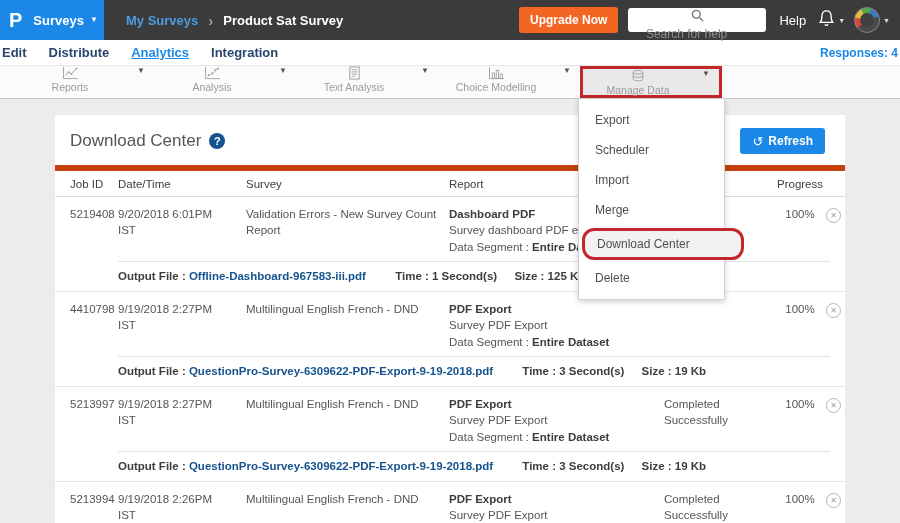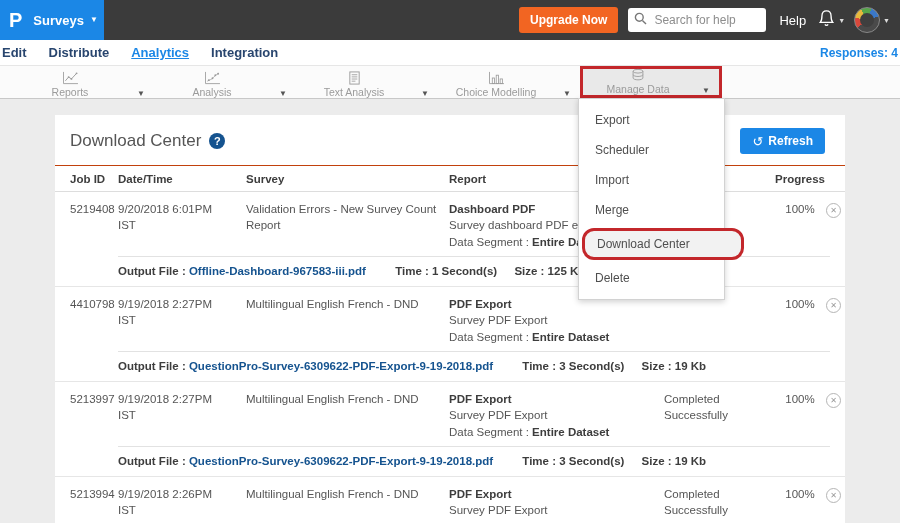--- a/index.html
+++ b/index.html
@@ -17,21 +17,21 @@
   .caret::before{content:"▼";}
   .breadcrumb{display:flex;align-items:center;margin-left:22px;font-size:13px;font-weight:bold;}
   .bc-parent{color:#4d9be0;cursor:pointer;}
   .bc-sep{color:#9a9a9a;margin:0 10px;font-size:12px;}
   .bc-sep::before{content:"›";font-size:15px;}
   .bc-current{color:#fff;}
   .topbar-right{margin-left:auto;display:flex;align-items:center;padding-right:10px;padding-left:48px;}
   .upgrade-btn{background:#f26522;color:#fff;font-size:12px;font-weight:bold;border:none;
                border-radius:3px;padding:6px 11px;cursor:pointer;}
   .search-box{display:flex;align-items:center;background:#fff;border-radius:3px;height:24px;
-              width:138px;margin-left:10px;padding:0 6px;box-sizing:border-box;}
+              width:138px;margin-left:10px;padding:0 6px;box-sizing:border-box;flex-direction:column;}
   .search-box input{border:none;outline:none;font-size:12px;width:108px;margin-left:5px;
                     color:#444;font-family:"Liberation Sans",sans-serif;background:transparent;}
   .search-box input::placeholder{color:#8d8d8d;}
   .help-label{color:#fff;font-size:13px;margin-left:13px;cursor:pointer;}
   .bell-wrap{display:flex;align-items:center;margin-left:12px;cursor:pointer;}
   .bell-caret{font-size:7px;color:#ddd;margin-left:3px;}
   .bell-caret::before{content:"▼";}
   .avatar-wrap{display:flex;align-items:center;margin-left:9px;cursor:pointer;}
   .avatar{width:24px;height:24px;border-radius:50%;position:relative;border:1px solid #888;
           background:conic-gradient(from 230deg,#d9483b 0 14%,#e8b93c 14% 28%,#57a64a 28% 42%,#3a78c9 42% 56%,#4a4a4a 56% 100%);}
@@ -39,21 +39,21 @@
 
   
   .navrow{height:25px;background:#fff;display:flex;align-items:center;padding:0 2px;}
   .nav-item{font-size:13px;font-weight:bold;color:#28456e;margin-right:22px;cursor:pointer;text-decoration:none;}
   .nav-item.active{color:#1b87e6;text-decoration:underline;}
   .responses{margin-left:auto;font-size:12px;font-weight:bold;color:#1b87e6;}
 
   
   .toolbar{position:relative;height:32px;background:#fbfbfb;border-top:1px solid #e6e6e6;
            border-bottom:1px solid #c8c8c8;display:flex;padding-left:12px;box-sizing:content-box;}
-  .tb-group{width:142px;display:flex;align-items:flex-end;box-sizing:border-box;}
+  .tb-group{width:142px;display:flex;align-items:flex-start;box-sizing:border-box;}
   .tb-main{flex:1;display:flex;flex-direction:column;align-items:center;justify-content:center;cursor:pointer;}
   .tb-icon{height:14px;display:flex;align-items:center;}
   .tb-icon svg{display:block;}
   .tb-label{font-size:10.5px;color:#9b9b9b;margin-top:1px;white-space:nowrap;}
   .tb-caret{width:26px;display:flex;align-items:center;justify-content:center;color:#555;
             font-size:8px;cursor:pointer;}
   .tb-caret::before{content:"▼";}
   .tb-group.annotated{background:#e9e9e9;border:3px solid #c3272b;}
 
   
@@ -72,22 +72,22 @@
               font-size:11px;font-weight:bold;display:flex;align-items:center;justify-content:center;
               margin-left:8px;cursor:pointer;}
   .help-badge::before{content:"?";}
   .refresh-btn{margin-left:auto;background:#1b87e6;color:#fff;border:none;border-radius:3px;
                font-size:12px;font-weight:bold;padding:6px 12px;display:flex;align-items:center;
                cursor:pointer;font-family:"Liberation Sans",sans-serif;}
   .refresh-icon{font-weight:normal;font-size:13px;margin-right:5px;line-height:1;}
   .refresh-icon::before{content:"↺";}
 
   
-  .thead{display:flex;padding:0 15px;height:25px;align-items:center;border-top:1px solid #c2410c;
-         border-bottom:1px solid #ddd;font-size:11.5px;font-weight:bold;color:#3d3d3d;}
+  .thead{display:flex;padding:0 15px;height:25px;align-items:center;border-top:6px solid #c2410c;
+         border-bottom:1px solid #ddd;font-size:11.5px;font-weight:normal;color:#3d3d3d;}
   .col-job{width:48px;flex:none;}
   .col-date{width:128px;flex:none;}
   .col-survey{width:203px;flex:none;padding-right:8px;box-sizing:border-box;}
   .col-report{width:215px;flex:none;padding-right:10px;box-sizing:border-box;}
   .col-status{width:110px;flex:none;padding-right:8px;box-sizing:border-box;}
   .col-progress{width:52px;flex:none;text-align:center;}
   .col-cancel{flex:1;text-align:right;}
   .job-row{border-bottom:1px solid #e6e6e6;}
   .row-main{display:flex;padding:9px 15px 6px;font-size:11.5px;color:#555;line-height:1.42;}
   .row-main b,.bold{color:#3d3d3d;font-weight:bold;}
@@ -105,20 +105,25 @@
 <body>
 
 <div class="screen">
 
   <header class="topbar">
     <div class="logo-block">
       <span class="logo">P</span>
       <span class="prod-label">Surveys</span>
       <span class="caret"></span>
     </div>
+    <div class="breadcrumb">
+      <span class="bc-parent">My Surveys</span>
+      <span class="bc-sep"></span>
+      <span class="bc-current">Product Sat Survey</span>
+    </div>
     <div class="topbar-right">
       <button class="upgrade-btn">Upgrade Now</button>
       <div class="search-box">
         <span>
           <svg width="13" height="13" viewBox="0 0 13 13">
               <circle cx="5.3" cy="5.3" r="3.9" fill="none" stroke="#777" stroke-width="1.4"></circle>
               <line x1="8.4" y1="8.4" x2="12" y2="12" stroke="#777" stroke-width="1.4"></line>
             </svg>
         </span>
         <input type="text" placeholder="Search for help" style="">

